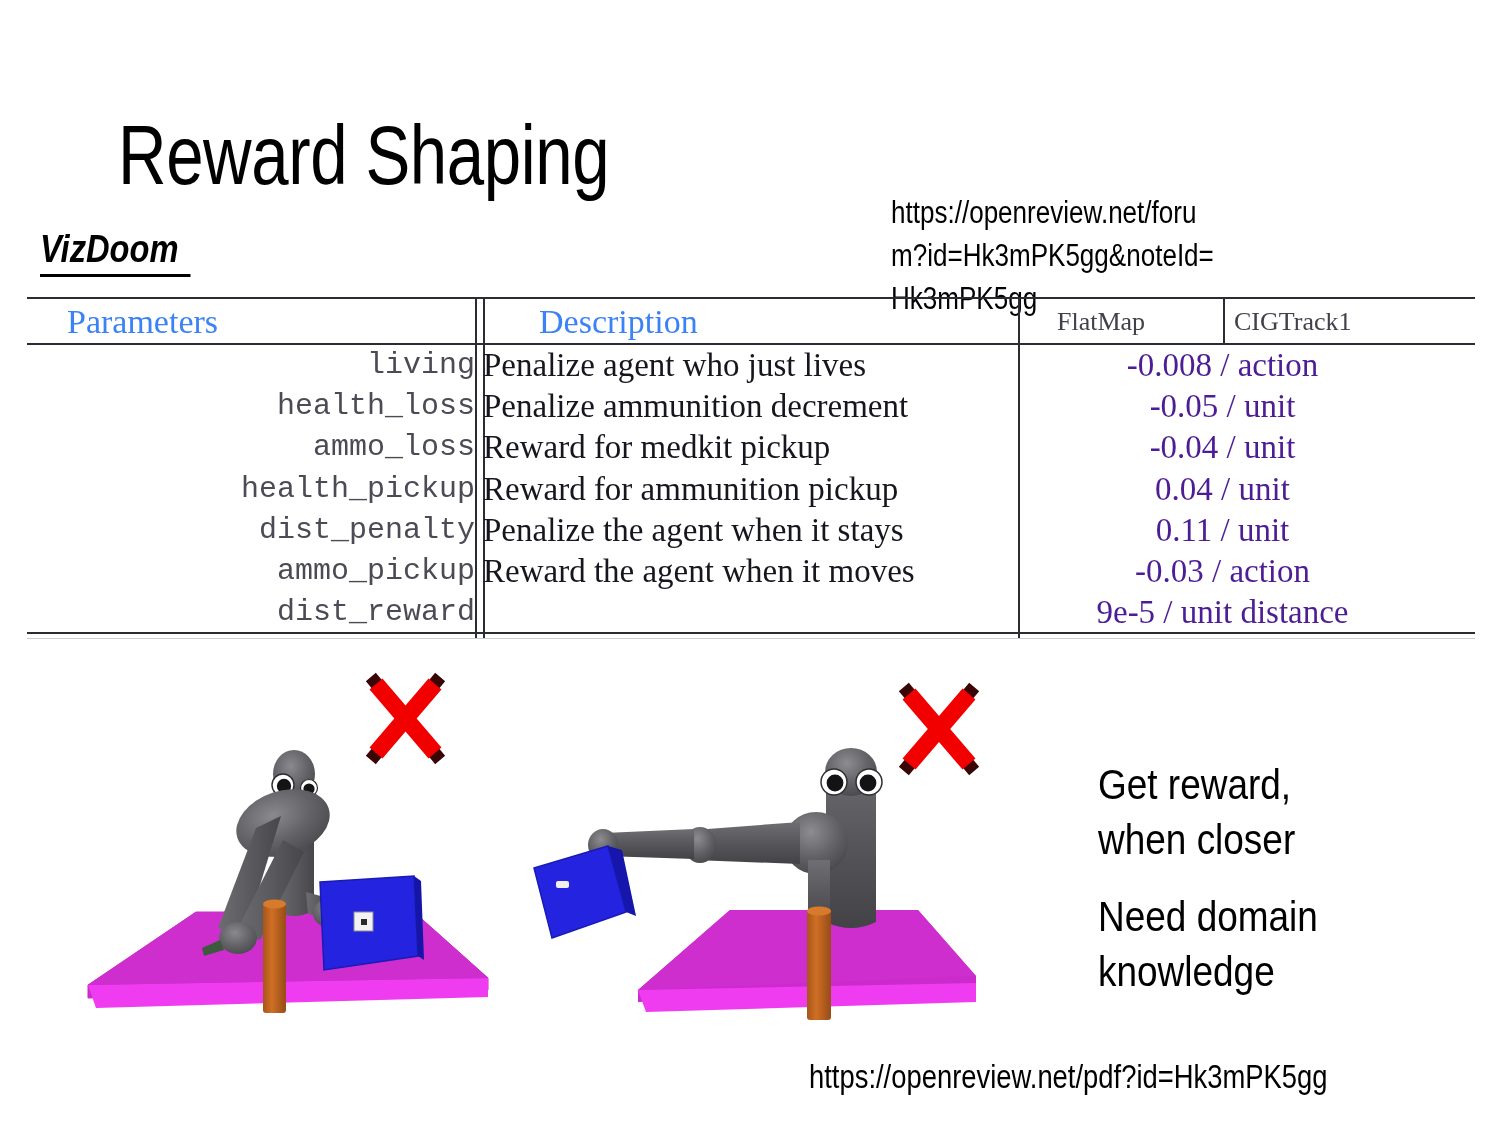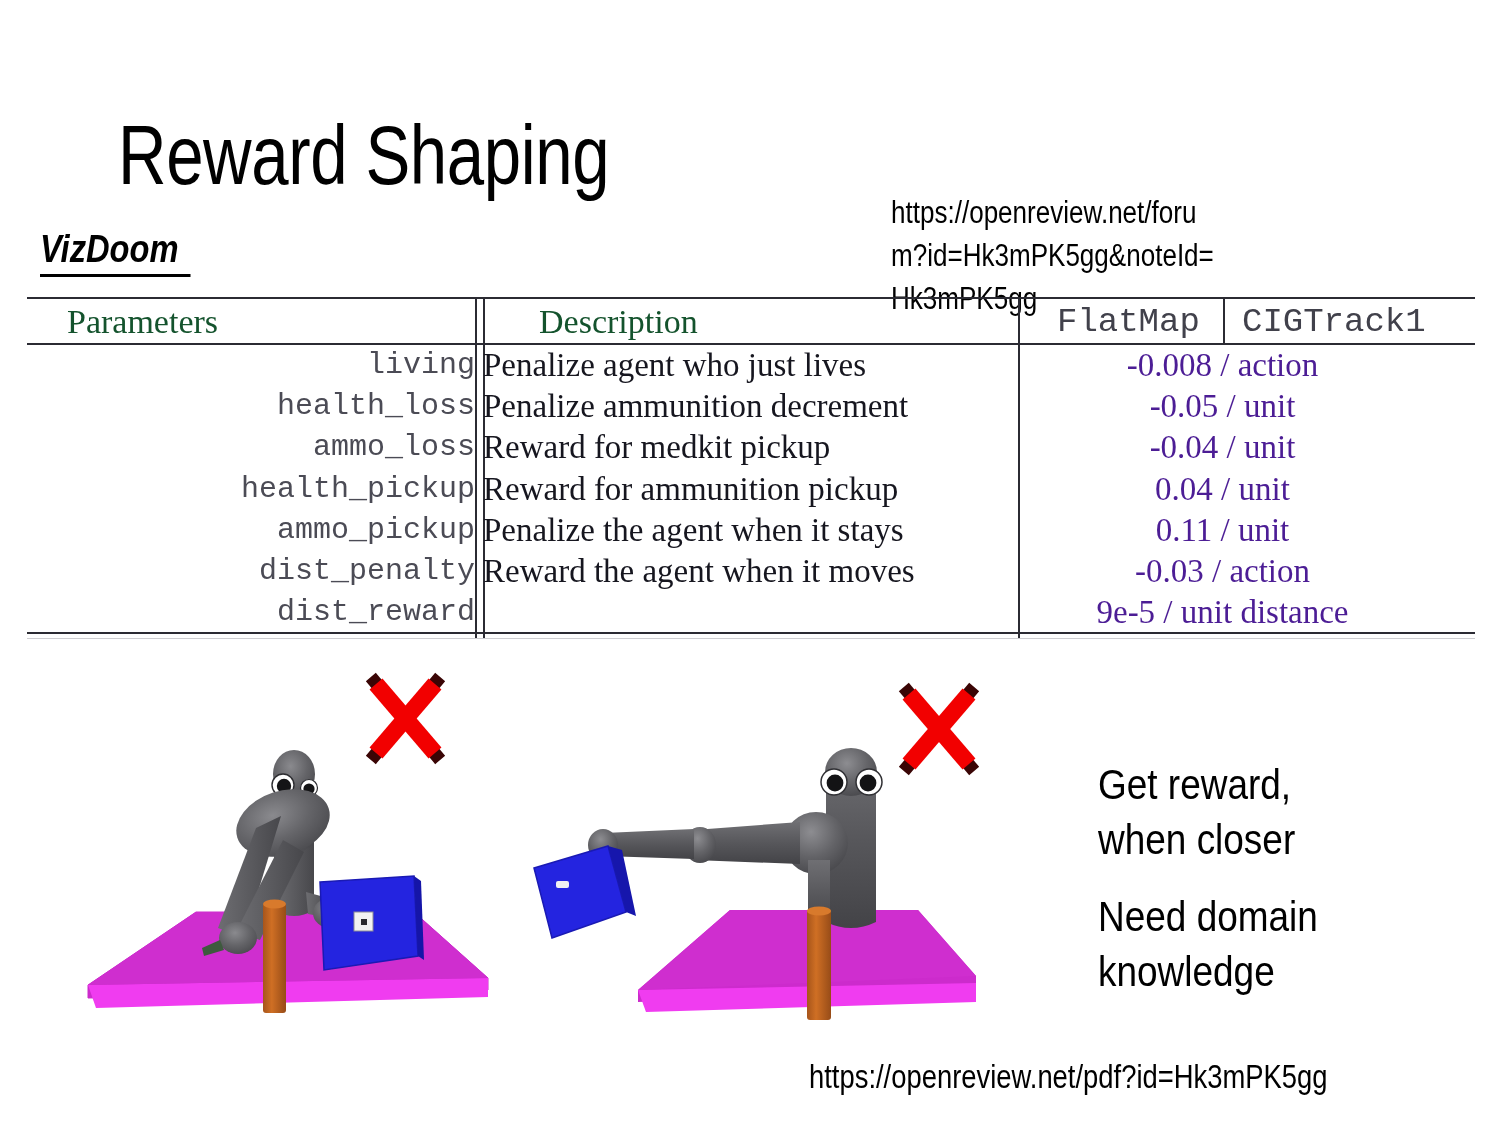--- a/index.html
+++ b/index.html
@@ -123,34 +123,34 @@
     left: 991px;
     width: 457px;
   }
 
   .hdr-cell {
     position: absolute;
     top: 4px;
     font-family: "Liberation Serif", serif;
     font-size: 34px;
     line-height: 42px;
-    color: #14532d;
+    color: #3b82f6;
   }
   .hdr-params { left: 40px; }
   .hdr-desc   { left: 42px; margin-left: 14px; }
   .hdr-mono {
     position: absolute;
     top: 4px;
-    font-family: Liberation Mono, monospace;
-    font-size: 34px;
+    font-family: Liberation Serif, serif;
+    font-size: 26px;
     line-height: 42px;
     color: #41414b;
   }
   .hdr-flatmap { left: 39px; }
-  .hdr-cig     { left: 224px; }
+  .hdr-cig     { left: 216px; }
 
   .body-rows {
     position: absolute;
     top: 48px;
     width: 100%;
   }
   .prow {
     height: 41.2px;
     line-height: 41.2px;
     white-space: nowrap;
@@ -219,22 +219,22 @@
   <div class="vrule" id="vrule-c"></div>
   <div class="vrule" id="vrule-hdr"></div>
 
   <div class="col-params">
     <div class="hdr-cell hdr-params">Parameters</div>
     <div class="body-rows">
       <div class="prow">living</div>
       <div class="prow">health_loss</div>
       <div class="prow">ammo_loss</div>
       <div class="prow">health_pickup</div>
+      <div class="prow">dist_penalty</div>
       <div class="prow">ammo_pickup</div>
-      <div class="prow">dist_penalty</div>
       <div class="prow">dist_reward</div>
     </div>
   </div>
 
   <div class="col-desc">
     <div class="hdr-cell hdr-desc">Description</div>
     <div class="body-rows">
       <div class="prow">Penalize agent who just lives</div>
       <div class="prow">Penalize ammunition decrement</div>
       <div class="prow">Reward for medkit pickup</div>

